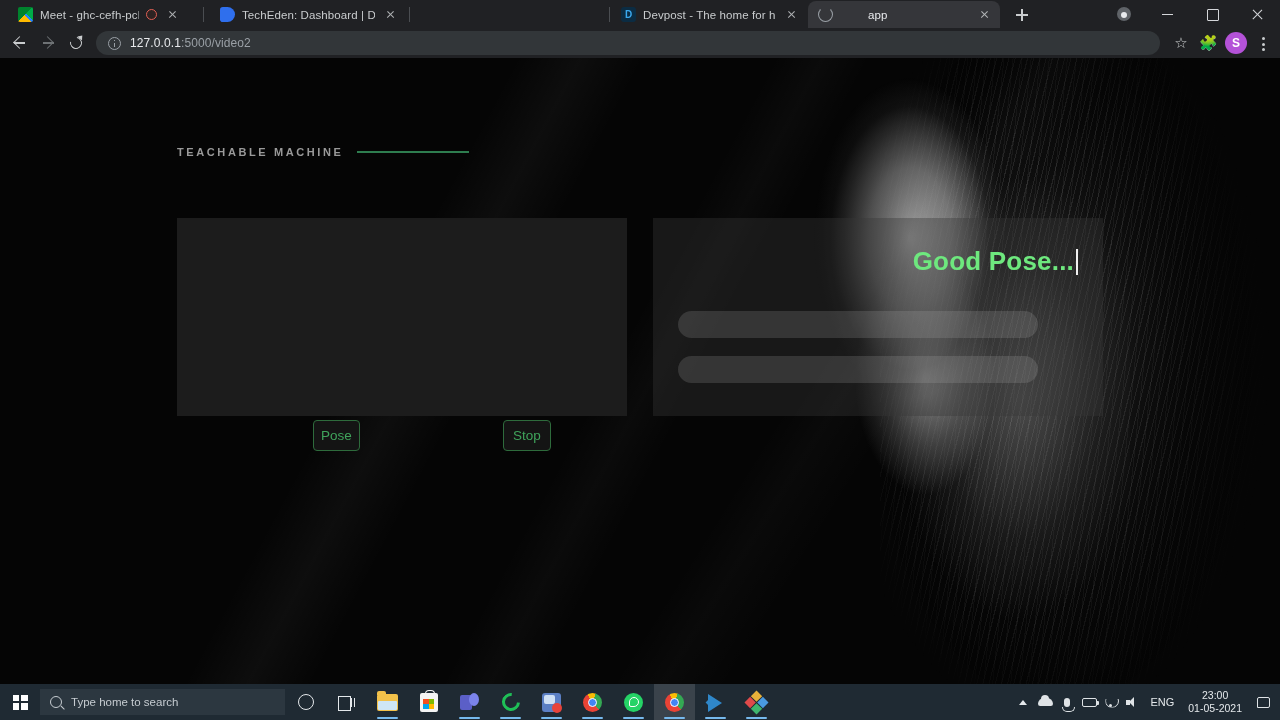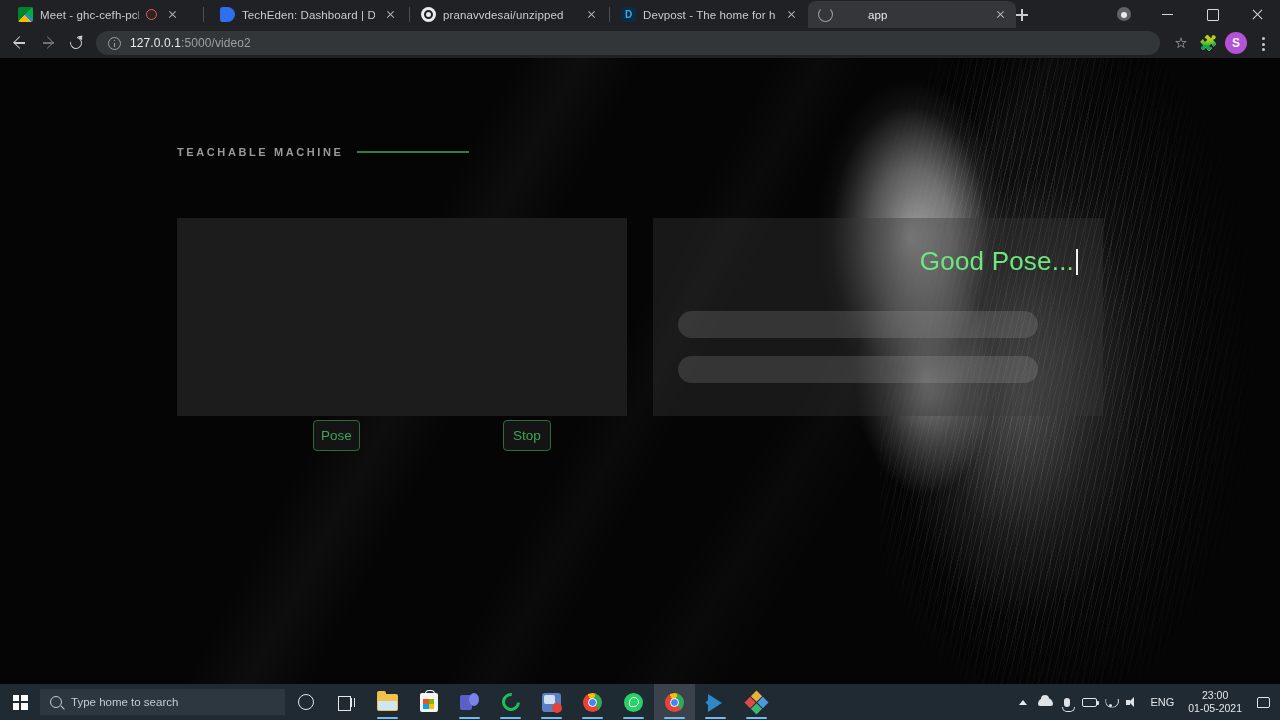--- a/index.html
+++ b/index.html
@@ -161,21 +161,21 @@
   .video-panel {
     position:absolute; left:177px; top:160px; width:450px; height:198px;
     background:#1c1c1c;
   }
   .result-panel {
     position:absolute; left:653px; top:160px; width:450px; height:198px;
     background:rgba(55,55,55,.38);
   }
   .pose-label {
     position:absolute; left:0; right:25px; top:28px; text-align:right;
-    font-size:26px; color:#6ee87e; letter-spacing:.2px;
+    font-size:26px; color:#6ee87e; letter-spacing:.2px;font-weight:bold;
   }
   .caret {
     display:inline-block; width:2px; height:26px; background:#f0f0f0;
     vertical-align:-5px; margin-left:2px;
   }
   .bar {
     position:absolute; left:25px; height:27px; border-radius:14px;
     background:rgba(190,190,190,.18);
   }
   .bar-1 { top:93px; width:360px; }
@@ -282,36 +282,29 @@
       </div>
       <div class="tab-sep" style="left:203px;"></div>
 
       <div class="tab" style="left:210px; width:196px;">
         <span class="tab-fav" style="background:#2f6fed; border-radius:3px 8px 8px 3px;"></span>
         <span class="tab-title">TechEden: Dashboard | Devfolio</span>
         <span class="tab-x"></span>
       </div>
       <div class="tab-sep" style="left:409px;"></div>
 
-      <div class="tab" style="left:411px; width:196px;">
-        <span class="tab-fav" style="background:#e8eaed; border-radius:50%; position:relative;">
-          <span style="position:absolute; left:3px; top:2.5px; width:9px; height:9px; border-radius:50%; border:2.5px solid #202124; box-sizing:border-box;"></span>
-        </span>
-        <span class="tab-title">pranavvdesai/unzipped</span>
-        <span class="tab-x"></span>
-      </div>
       <div class="tab-sep" style="left:609px;"></div>
 
       <div class="tab" style="left:611px; width:196px;">
         <span class="tab-fav" style="background:#0b2c43; border-radius:3px; color:#3ba9ee; font-size:10px; font-weight:bold; text-align:center; line-height:15px;">D</span>
         <span class="tab-title">Devpost - The home for hackath</span>
         <span class="tab-x"></span>
       </div>
 
-      <div class="tab active" style="left:808px; width:208px;gap:35px;">
+      <div class="tab active" style="left:808px; width:192px;gap:35px;">
         <span class="tab-fav" style="border-radius:50%; border:1.6px solid #9aa0a6; border-top-color:transparent; box-sizing:border-box;"></span>
         <span class="tab-title">app</span>
         <span class="tab-x"></span>
       </div>
 
       <div class="newtab" style="left:1011px;"></div>
 
       <div class="wincontrols">
         <div class="wc-profile"></div>
         <div class="wc wc-min"></div>

